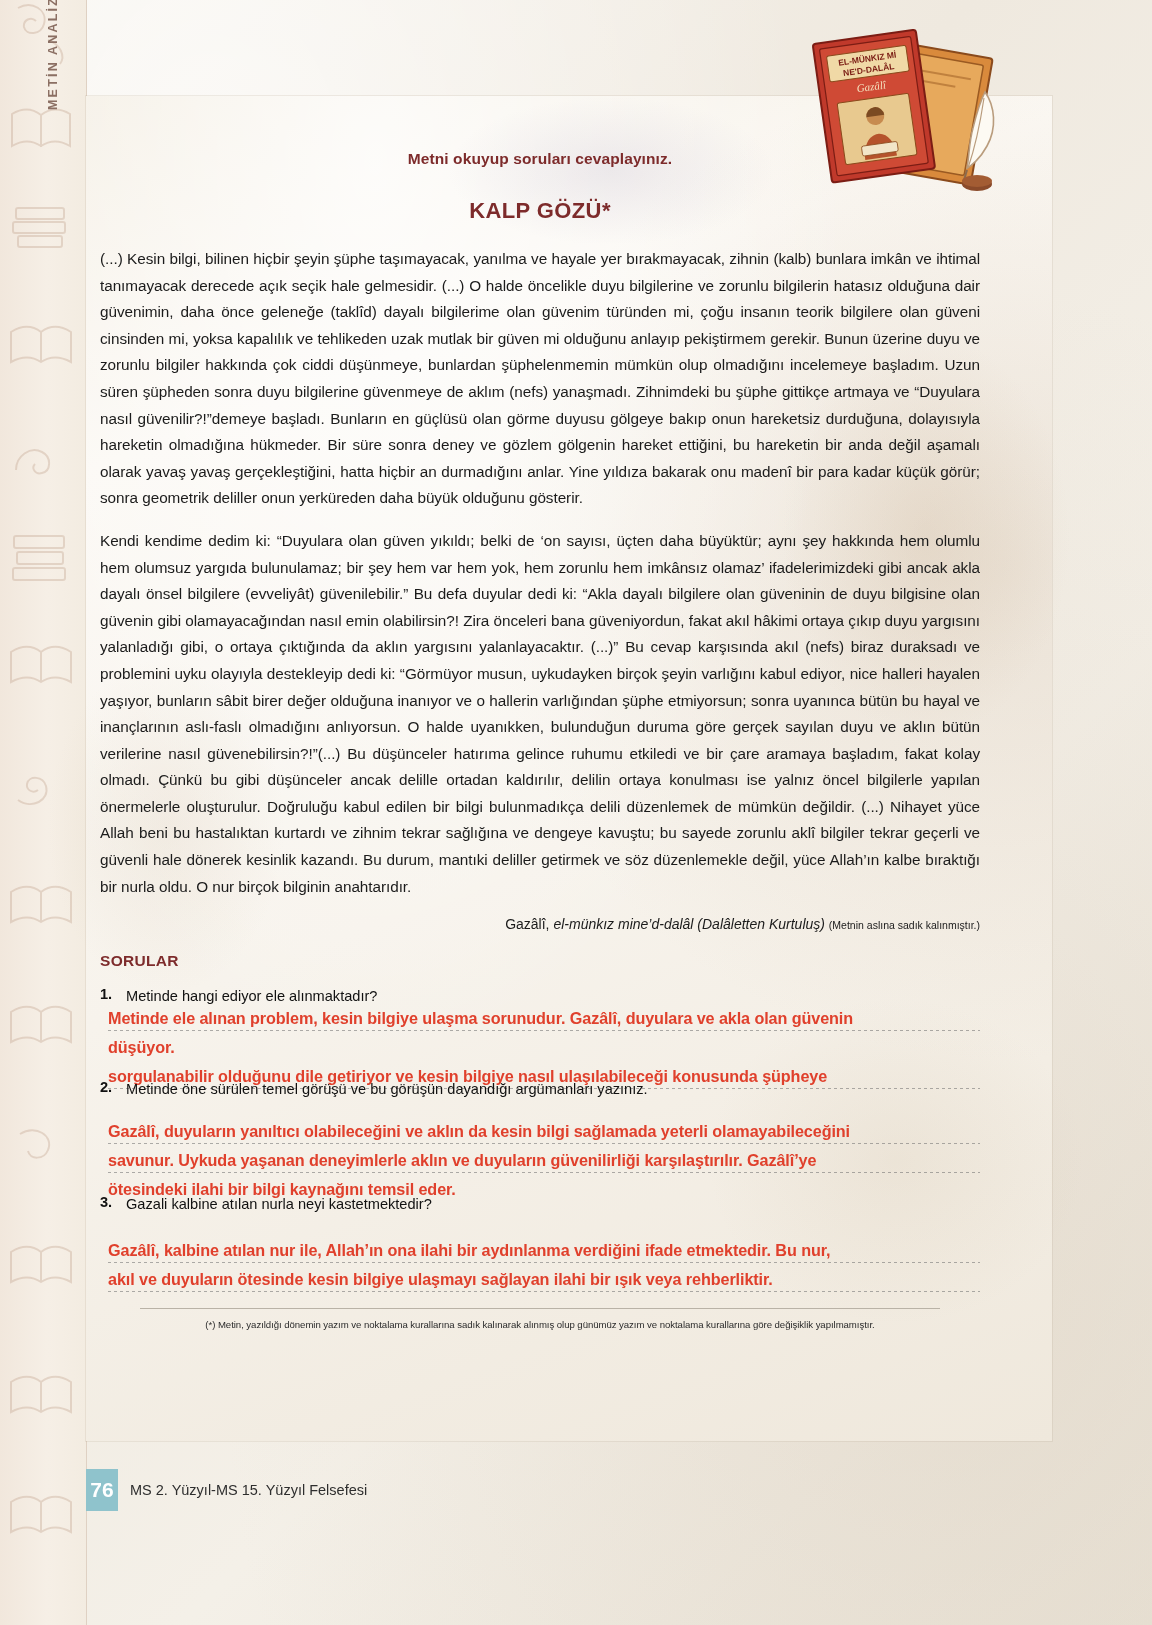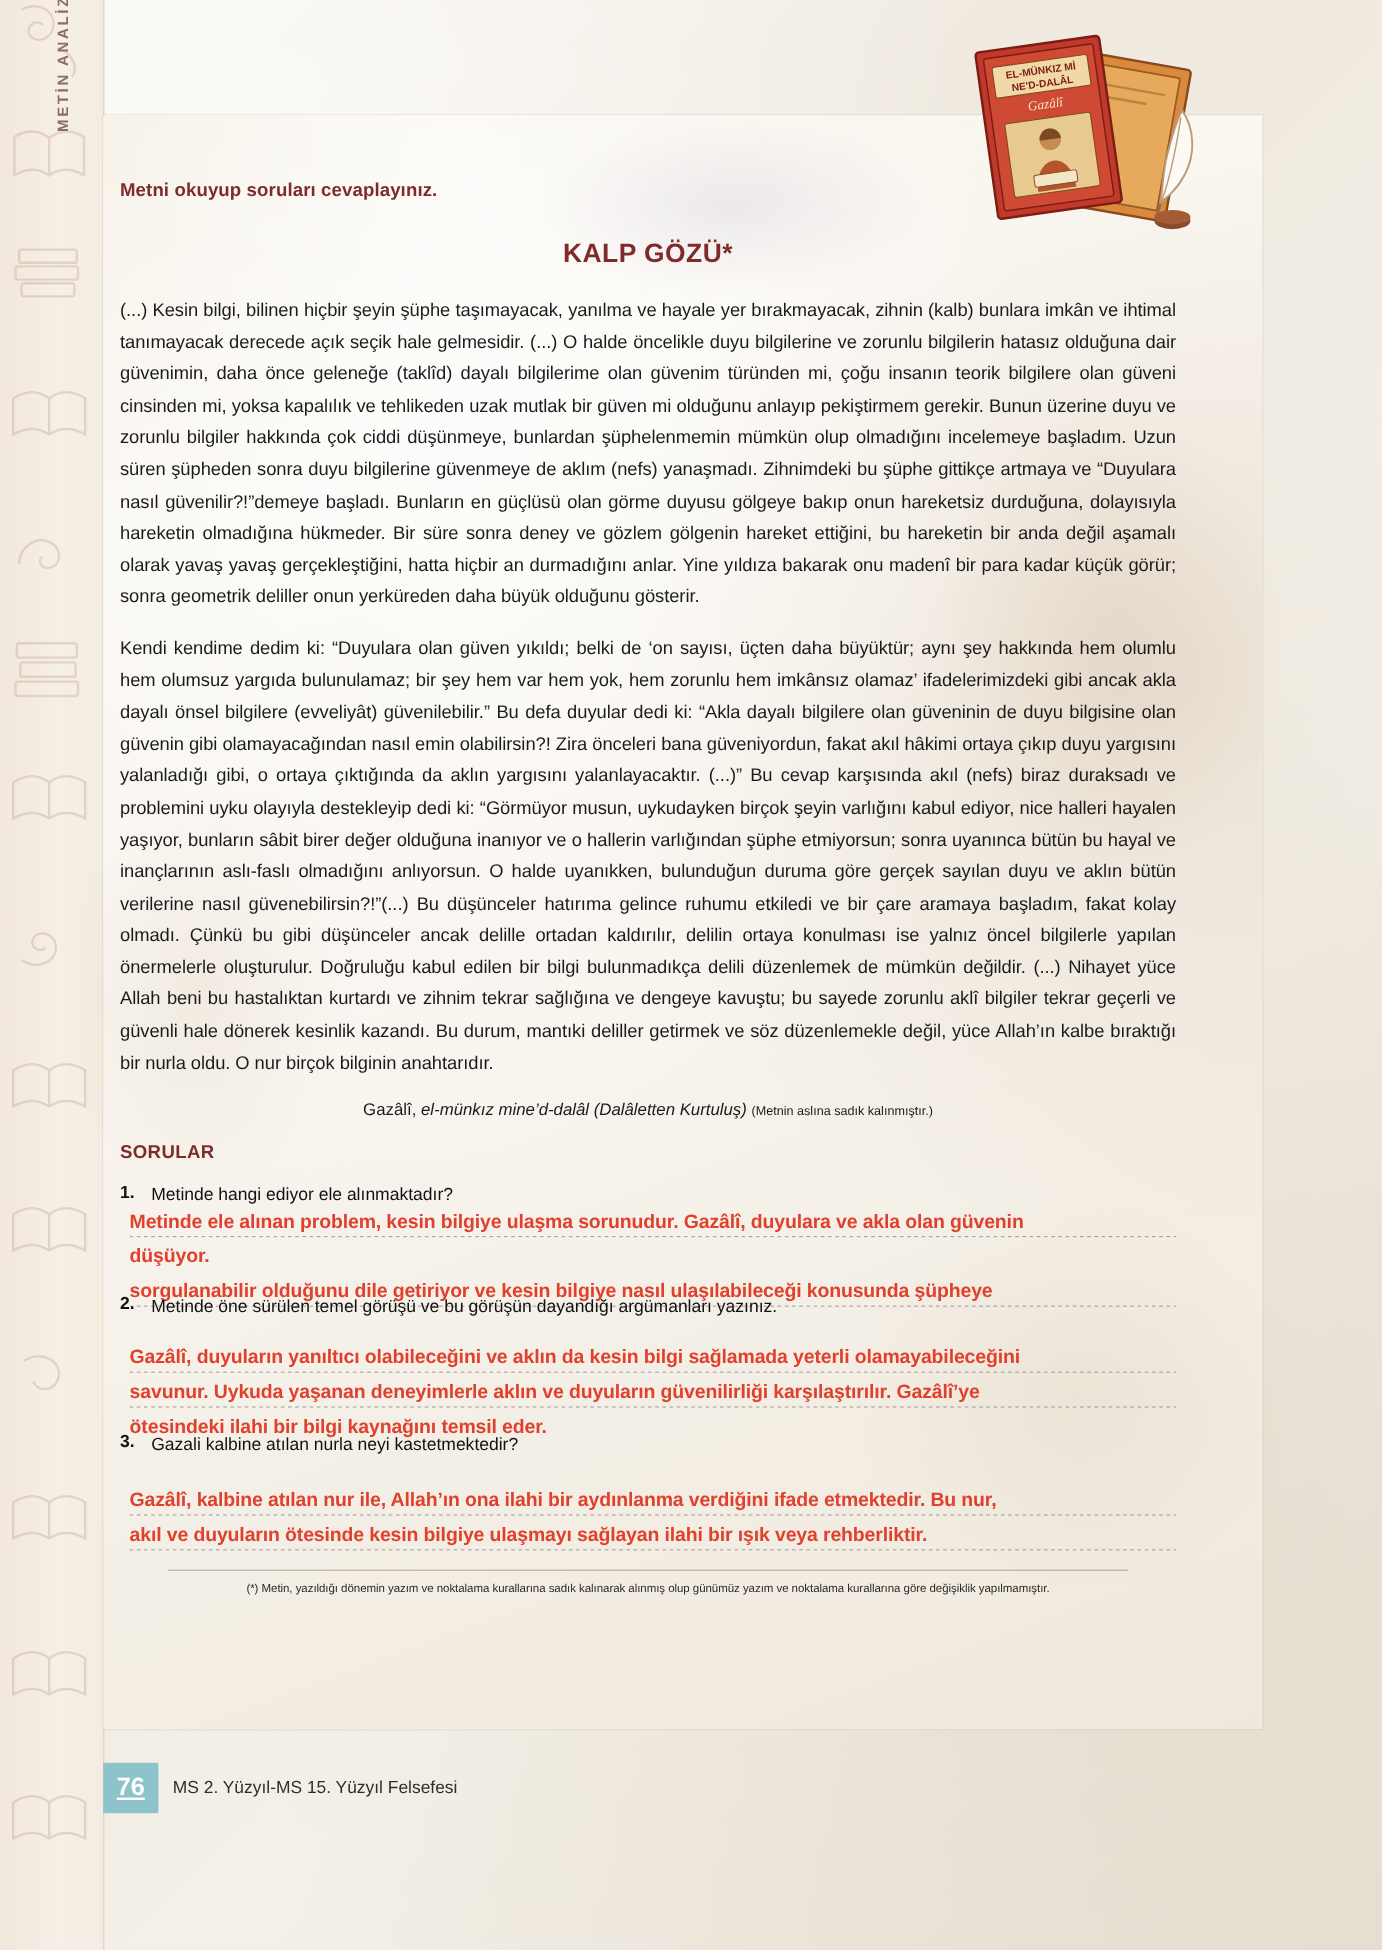--- a/index.html
+++ b/index.html
@@ -70,32 +70,33 @@
     position:absolute;left:955px;top:88px;width:50px;height:105px;
   }
 
   
   #content{
     position:absolute;left:100px;top:150px;width:880px;
   }
   .lead{
     font-size:15.5px;font-weight:bold;color:#7d2b2b;margin:0 0 30px 0;
     letter-spacing:.1px;
+    text-align:center;
   }
   .title{
     text-align:center;font-size:22px;font-weight:bold;color:#7d2b2b;
     margin:0 0 22px 0;letter-spacing:.4px;
   }
   .body-par{
     font-size:15.3px;line-height:26.6px;color:#1b1b1b;
     text-align:justify;margin:0 0 16px 0;
     letter-spacing:-.05px;
   }
   .attribution{
-    text-align:center;font-size:14px;color:#1b1b1b;margin:2px 0 0 0;
+    text-align:right;font-size:14px;color:#1b1b1b;margin:2px 0 0 0;
   }
   .attribution .work{font-style:italic;}
   .attribution .note{font-size:10.5px;}
 
   .sorular-head{
     font-size:15.5px;font-weight:bold;color:#7d2b2b;
     margin:20px 0 16px 0;letter-spacing:.3px;
   }
 
   .q-row{display:flex;gap:9px;align-items:flex-start;font-size:14.6px;color:#111;}
@@ -121,23 +122,23 @@
     font-size:9.6px;color:#2b2b2b;text-align:center;margin:0;
     letter-spacing:-.05px;
   }
 
   
   #footer{
     position:absolute;left:86px;top:1468px;width:700px;height:44px;
     display:flex;align-items:center;
   }
   #page-number{
-    width:46px;height:42px;background:#8fc3cc;color:#ffffff;
+    width:32px;height:42px;background:#8fc3cc;color:#ffffff;
     font-size:21px;font-weight:bold;
-    display:flex;align-items:center;justify-content:center;text-decoration:underline;
+    display:flex;align-items:center;justify-content:center;
   }
   #footer-text{
     margin-left:12px;font-size:14.5px;color:#2e2e2e;
   }
 </style>
 </head>
 <body>
 
 <div id="page">
 

